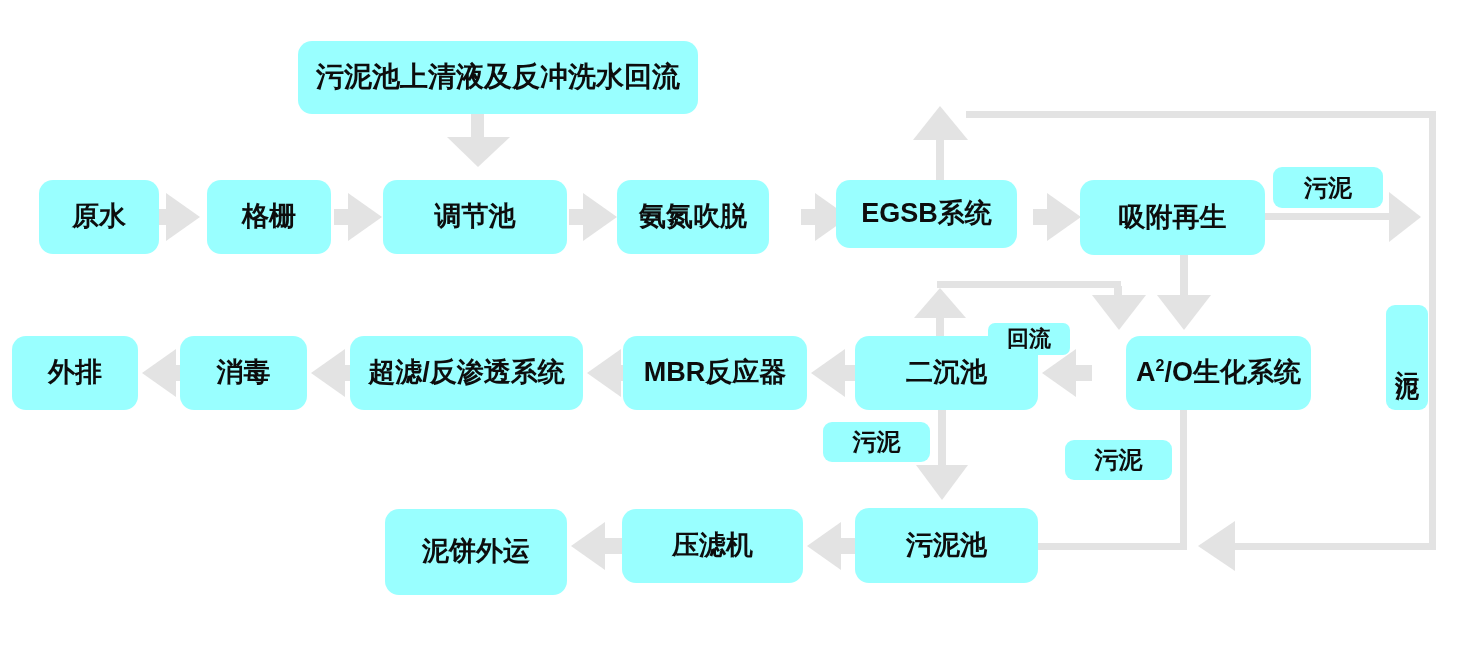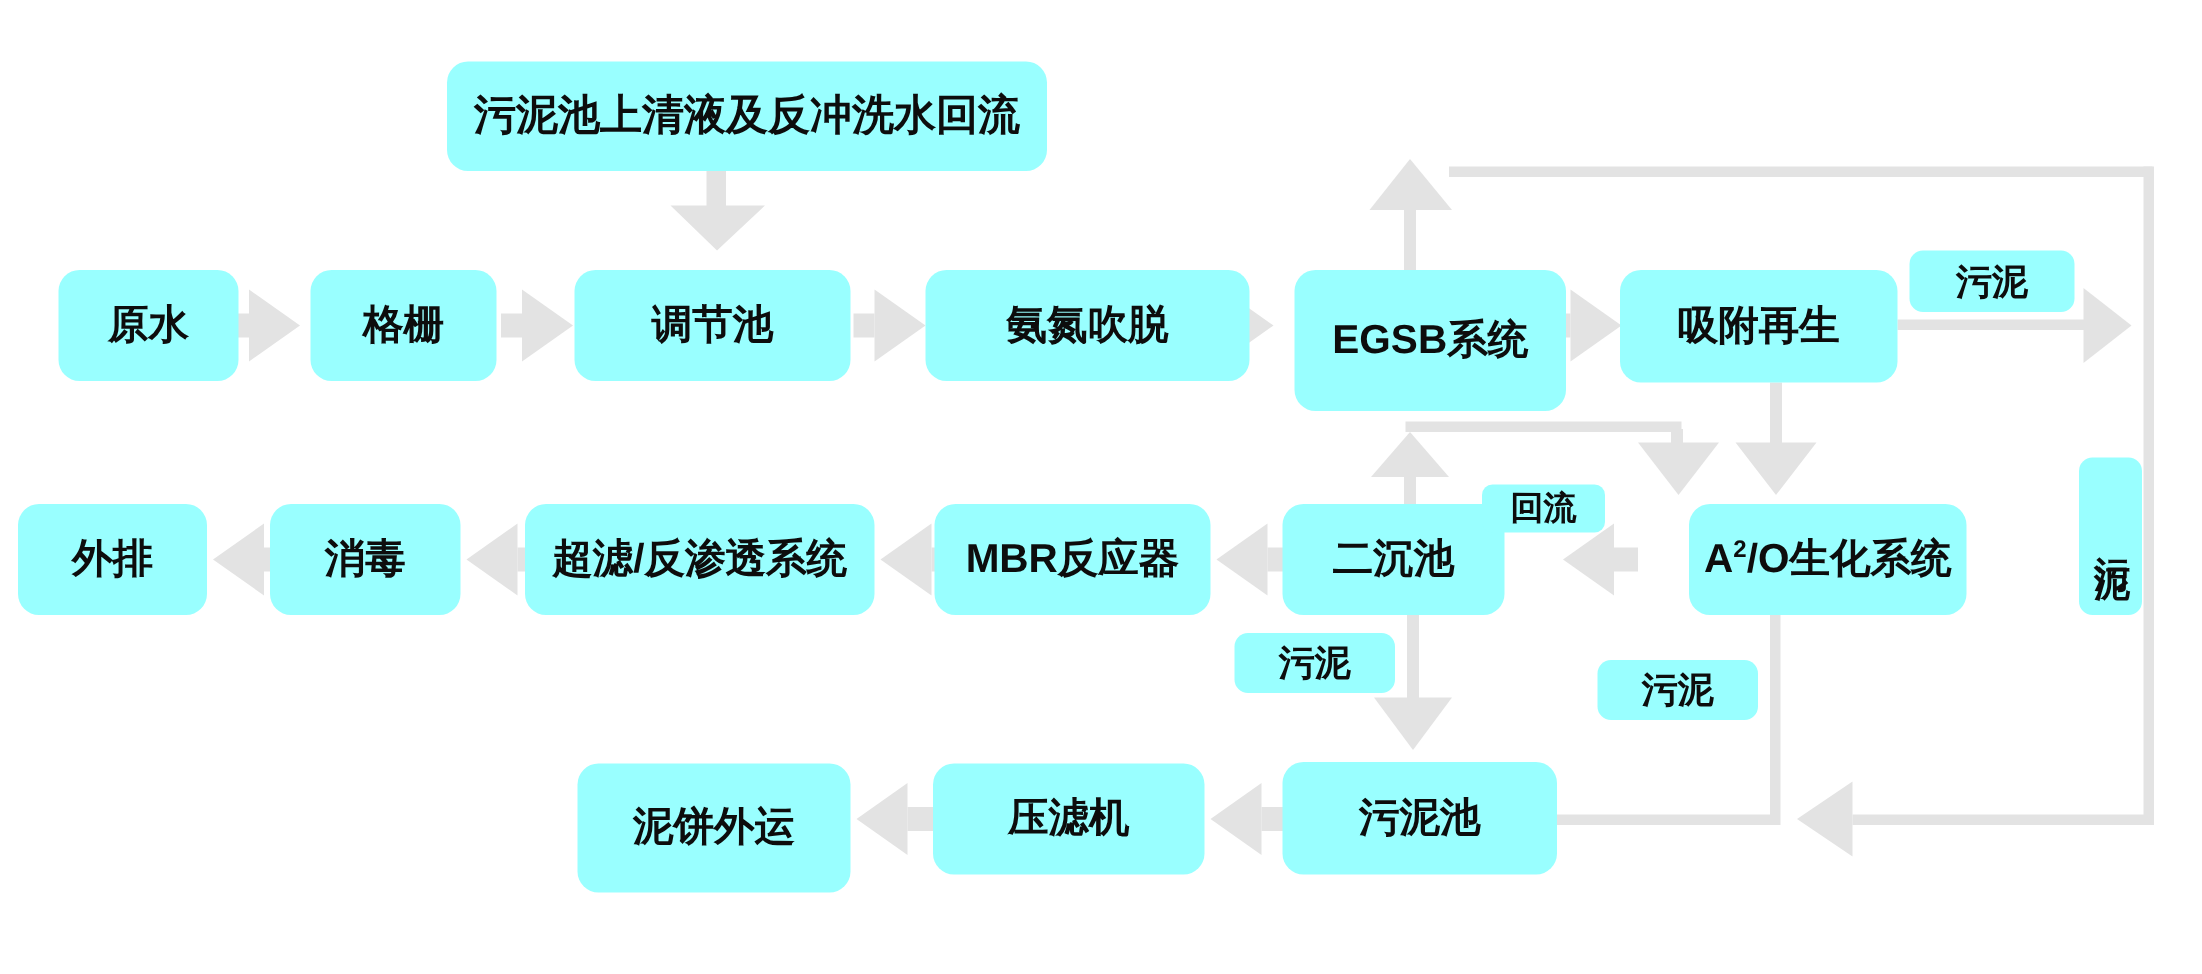--- a/index.html
+++ b/index.html
@@ -149,35 +149,35 @@
   </svg>
 
   <div class="node small-title" style="left:298px;top:9px;width:400px;height:73px;">污泥池上清液及反冲洗水回流</div>
 
   <div class="node" style="left:28px;top:180px;width:120px;height:74px;margin-left:11px;">原水</div>
 
   <div class="node" style="left:207px;top:180px;width:124px;height:74px;">格栅</div>
 
   <div class="node" style="left:383px;top:180px;width:184px;height:74px;">调节池</div>
 
-  <div class="node" style="left:617px;top:180px;width:216px;height:74px;">氨氮吹脱</div>
+  <div class="node" style="left:617px;top:180px;width:152px;height:74px;">氨氮吹脱</div>
 
-  <div class="node" style="left:863px;top:180px;width:181px;height:94px;">EGSB系统</div>
+  <div class="node" style="left:836px;top:180px;width:181px;height:68px;">EGSB系统</div>
 
   <div class="node" style="left:1080px;top:180px;width:185px;height:75px;">吸附再生</div>
 
   <div class="node" style="left:12px;top:336px;width:126px;height:74px;">外排</div>
 
   <div class="node" style="left:180px;top:336px;width:127px;height:74px;">消毒</div>
 
   <div class="node" style="left:350px;top:336px;width:233px;height:74px;">超滤/反渗透系统</div>
 
   <div class="node" style="left:623px;top:336px;width:184px;height:74px;">MBR反应器</div>
 
-  <div class="node" style="left:855px;top:336px;width:148px;height:74px;text-align:right;">二沉池</div>
+  <div class="node" style="left:855px;top:336px;width:183px;height:74px;text-align:right;">二沉池</div>
 
   <div class="node" style="left:1126px;top:336px;width:185px;height:74px;">
     <span><span>A</span><sup class="a2o-sup">2</sup><span>/O生化系统</span></span>
   </div>
 
   <div class="node" style="left:385px;top:509px;width:182px;height:86px;">泥饼外运</div>
 
   <div class="node" style="left:622px;top:509px;width:181px;height:74px;">压滤机</div>
 
   <div class="node" style="left:855px;top:508px;width:183px;height:75px;">污泥池</div>

